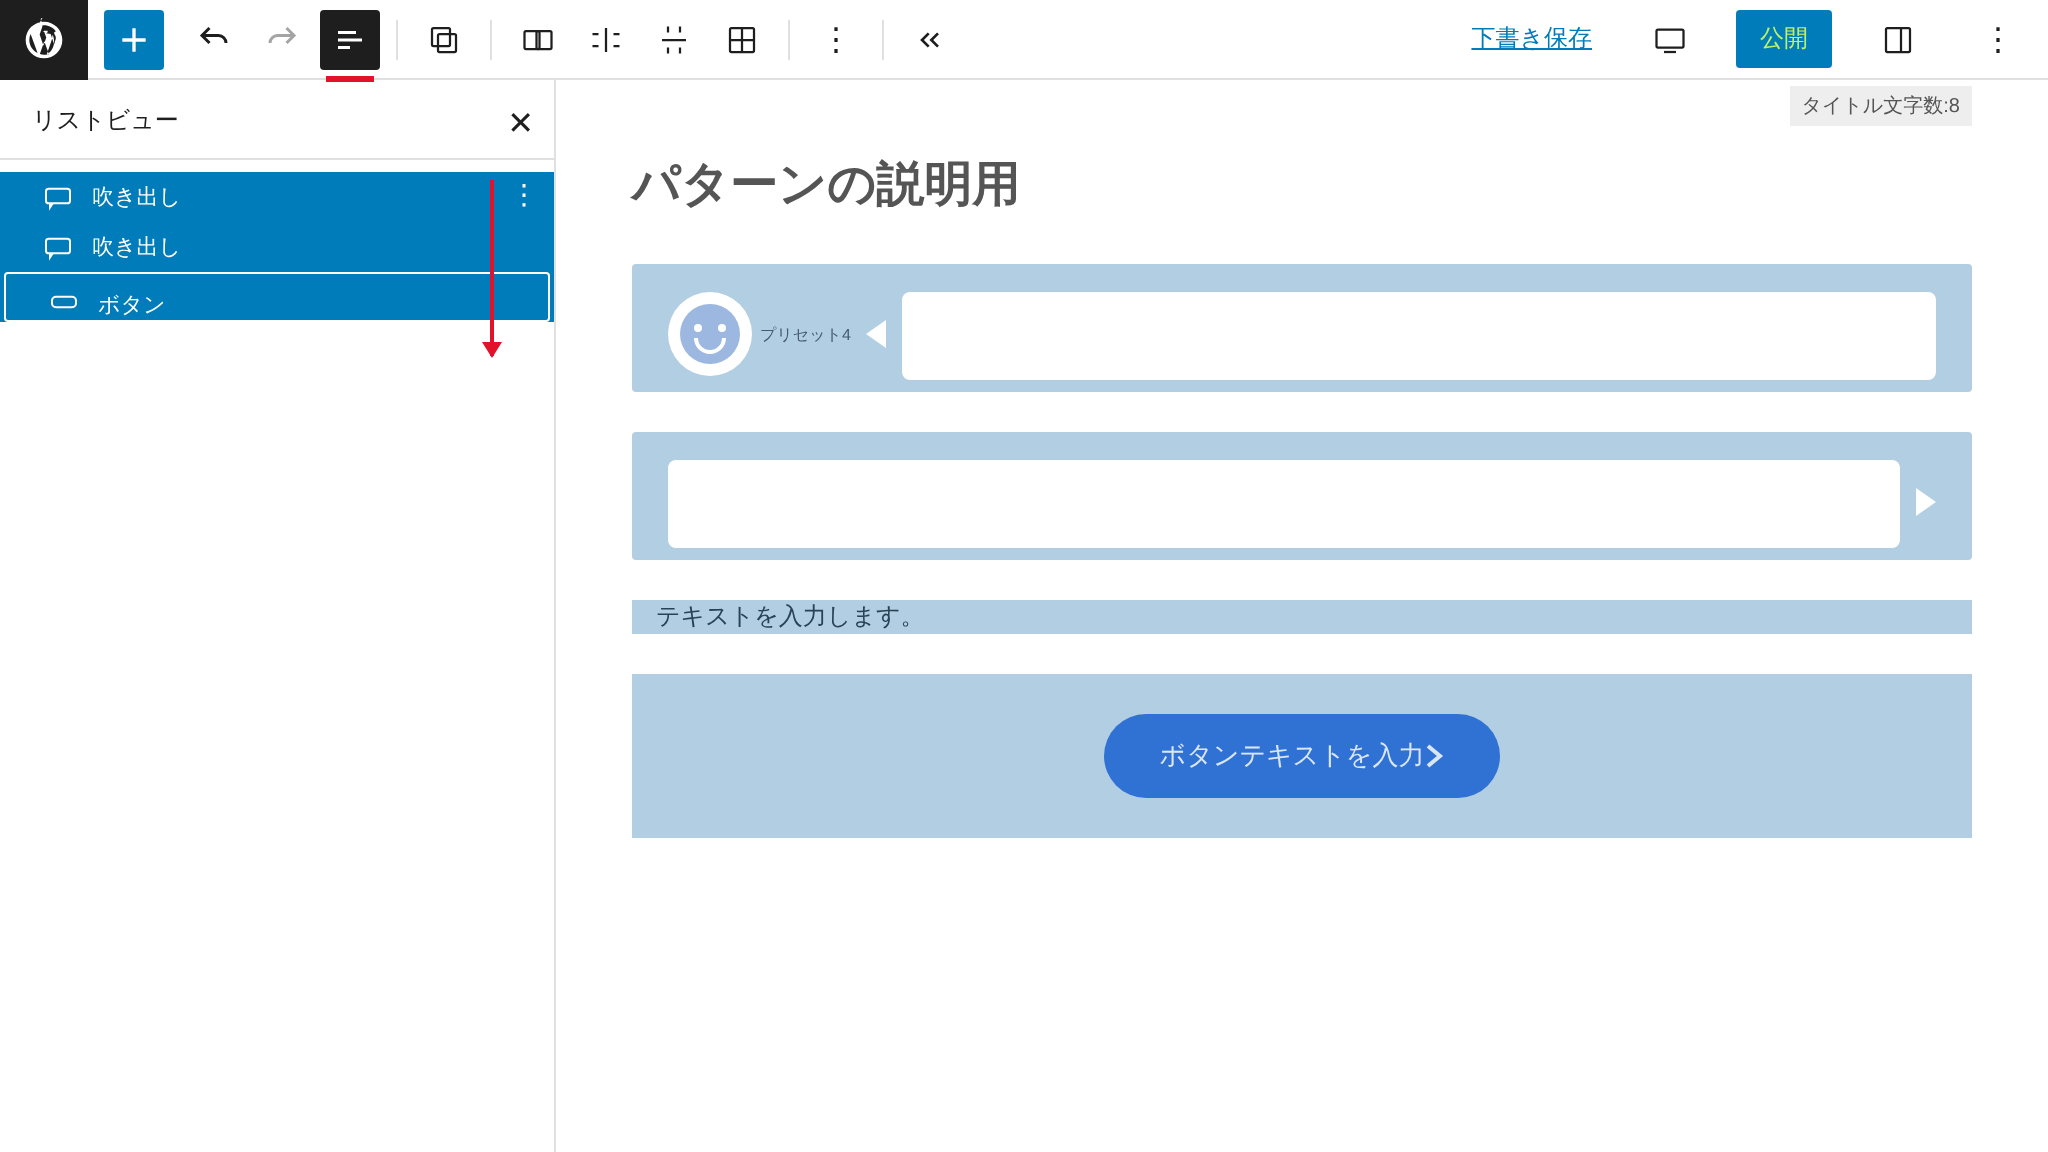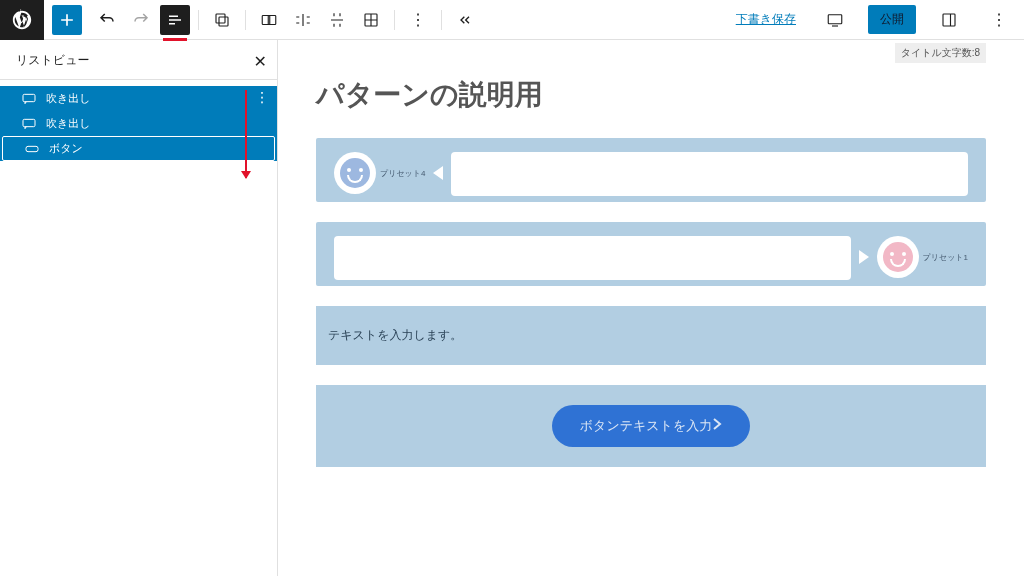--- a/index.html
+++ b/index.html
@@ -9,55 +9,55 @@
     .wp-logo { width: 44px; height: 40px; background: #1e1e1e; display: flex; align-items: center; justify-content: center; }
     .wp-logo svg { fill: #fff; }
     .add-btn { width: 30px; height: 30px; background: #007cba; border-radius: 2px; display: flex; align-items: center; justify-content: center; color: #fff; margin: 0 8px; cursor: pointer; }
     .tool-btn { width: 30px; height: 30px; display: flex; align-items: center; justify-content: center; cursor: pointer; margin: 0 2px; color: #1e1e1e; border-radius: 2px; }
     .tool-btn.active { background: #1e1e1e; color: #fff; }
     .tool-btn.active-indicator { position: relative; }
     .tool-btn.active-indicator::after { content: ''; position: absolute; bottom: -6px; left: 3px; right: 3px; height: 3px; background: #e1122a; }
     .divider { width: 1px; height: 20px; background: #e0e0e0; margin: 0 6px; }
     .topbar-right { display: flex; align-items: center; padding-right: 8px; gap: 16px; }
     .draft-link { color: #007cba; font-size: 12px; text-decoration: underline; cursor: pointer; padding: 0 6px; }
-    .publish-btn { background: #007cba; color: #0f172a; padding: 6px 12px; font-size: 12px; border-radius: 2px; cursor: pointer; text-align: right; }
+    .publish-btn { background: #007cba; color: #bef264; padding: 6px 12px; font-size: 12px; border-radius: 2px; cursor: pointer; text-align: right; }
     .layout { display: flex; height: calc(576px - 40px); }
     .sidebar { width: 278px; border-right: 1px solid #e0e0e0; display: flex; flex-direction: column; }
     .tabs { display: flex; height: 40px; align-items: center; border-bottom: 1px solid #e0e0e0; position: relative; }
     .tab { flex: 1; text-align: left; padding: 0 16px; font-size: 12px; color: #1e1e1e; cursor: pointer; line-height: 40px; }
     .tab.outline { text-align: left; }
     .close-tab { position: absolute; right: 10px; top: 12px; cursor: pointer; color: #1e1e1e; }
     .list-container { position: relative; flex: 1; padding-top: 6px; }
     .list-panel { background: #007cba; position: relative; }
     .list-item { display: flex; align-items: center; height: 25px; padding: 0 12px; color: #fff; font-size: 11px; cursor: pointer; gap: 8px; padding-left: 20px; }
-    .list-item.selected { border: 1.5px solid #fff; margin: 0 2px; border-radius: 2px; }
+    .list-item.selected { border: 1.5px solid #fff; margin: 0 2px; border-radius: 2px; align-items: flex-end; }
     .list-item-icon { width: 18px; height: 18px; display: flex; align-items: center; justify-content: center; }
     .more-vert { position: absolute; right: 8px; top: 3px; color: #fff; font-size: 14px; }
     .arrow-down { position: absolute; right: 30px; top: 4px; width: 2px; height: 88px; background: #e1122a; }
     .arrow-down::after { content: ''; position: absolute; bottom: -1px; left: -4px; width: 0; height: 0; border-left: 5px solid transparent; border-right: 5px solid transparent; border-top: 8px solid #e1122a; }
     .content { flex: 1; padding: 20px 38px; overflow-y: auto; position: relative; }
     .char-count { position: absolute; right: 38px; top: 3px; background: #eee; color: #555; font-size: 10px; padding: 3px 6px; }
-    .page-title { font-size: 28px; font-weight: bold; color: #555; margin: 16px 0 24px; }
+    .page-title { font-size: 24px; font-weight: bold; color: #555; margin: 16px 0 24px; }
     .speech-block { background: #b2cee2; border-radius: 2px; padding: 14px 18px 6px; margin-bottom: 20px; display: flex; align-items: flex-start; gap: 8px; }
     .speech-block.right { flex-direction: row-reverse; }
     .avatar-col { display: flex; flex-direction: row; align-items: center; gap: 4px; }
     .avatar { width: 42px; height: 42px; border-radius: 50%; background: #fff; display: flex; align-items: center; justify-content: center; position: relative; }
     .avatar-face { width: 30px; height: 30px; border-radius: 50%; position: relative; }
     .avatar-face.blue { background: #9db8e0; }
     .avatar-face.pink { background: #f2b8c6; }
     .avatar-face::before { content: ''; position: absolute; width: 4px; height: 4px; background: #fff; border-radius: 50%; top: 10px; left: 7px; box-shadow: 12px 0 0 #fff; }
     .avatar-face::after { content: ''; position: absolute; width: 12px; height: 6px; border: 2px solid #fff; border-top: none; border-radius: 0 0 12px 12px; bottom: 5px; left: 7px; }
     .avatar-label { font-size: 8px; color: #455a70; }
     .triangle { width: 0; height: 0; border-top: 7px solid transparent; border-bottom: 7px solid transparent; margin-top: 14px; }
     .triangle.left { border-right: 10px solid #fff; }
     .triangle.right { border-left: 10px solid #fff; }
     .bubble { flex: 1; background: #fff; border-radius: 4px; min-height: 44px; }
-    .text-block { background: #b2cee2; padding: 21px 12px; font-size: 12px; color: #2a4256; margin-bottom: 20px; }
+    .text-block { background: #b2cee2; padding: 0 12px; font-size: 12px; color: #2a4256; margin-bottom: 20px; }
     .button-block { background: #b2cee2; padding: 20px; display: flex; justify-content: center; }
-    .pill-btn { background: #2f72d4; color: #dbe6f5; border-radius: 30px; padding: 12px 28px; font-size: 13px; display: flex; cursor: pointer; }
+    .pill-btn { background: #2f72d4; color: #dbe6f5; border-radius: 30px; padding: 12px 28px; font-size: 13px; display: flex; align-items: center; cursor: pointer; }
   </style>
 </head>
 <body>
 
 <div class="topbar">
   <div class="topbar-left">
     <div class="wp-logo">
       <svg width="22" height="22" viewBox="0 0 24 24">
           <path d="M12 2C6.48 2 2 6.48 2 12s4.48 10 10 10 10-4.48 10-10S17.52 2 12 2zm-8 10c0-1.16.25-2.26.7-3.25l3.8 10.4C5.8 17.7 4 15.06 4 12zm8 8c-.78 0-1.54-.11-2.25-.32l2.4-6.97 2.46 6.73c.2.05.3.1.5.14-.98.27-2.03.42-3.1.42zm1.1-11.75c.48-.3.92-.5.92-.05 0-.24-.03-.73-.03-1.2l-.35-.02c-.7 0-1.73.05-1.73.05-.35.02-.4.5-.5.53 0 0 .36.04.74.06l1.08 2.97-1.52 4.56-2.53-7.53c.49-.3.93-.5.93-.05 0-.24-.04-.73-.04-1.2l-.35-.02c-.7 0-1.72.05-1.72.05-.36.02-.4.5-.5.53 0 0 .35.04.74.06l1.07 2.97 1.48-4.42c.26-.77.45-1.33.45-1.8 0-.7-.25-1.18-.46-1.55-.29-.46-.56-.85-.56-1.31 0-.51.39-.99.94-.99h.07C8.17 4.62 10 4 12 4c2.67 0 5.04 1.3 6.5 3.3h-.13c-.5 0-.86.44-.86.9 0 .43.25.79.51 1.22.2.35.43.79.43 1.43 0 .45-.17 1.02-.4 1.72l-.52 1.74-1.9-5.63zm3.65.73c.46 1.3.75 2.6.75 4.02 0 3.02-1.64 5.66-4.07 7.07l2.45-7.06c.45-1.14.6-2.05.6-2.86 0-.3-.02-.57-.06-.83.22.56.33.66.33.66z"></path>
         </svg>
@@ -189,26 +189,20 @@
         <div class="avatar">
             <div class="avatar-face blue"></div>
           </div>
         <span class="avatar-label">プリセット4</span>
       </div>
       <div class="triangle left"></div>
       <div class="bubble"></div>
     </div>
 
     <div class="speech-block right">
-      <div class="avatar-col">
-        <div class="avatar">
-            <div class="avatar-face pink"></div>
-          </div>
-        <span class="avatar-label">プリセット1</span>
-      </div>
       <div class="triangle right"></div>
       <div class="bubble"></div>
     </div>
 
     <div class="text-block">テキストを入力します。</div>
 
     <div class="button-block">
       <div class="pill-btn">
         <span>ボタンテキストを入力</span>
         <svg width="10" height="14" viewBox="0 0 10 14" fill="none" stroke="currentColor" stroke-width="2">

